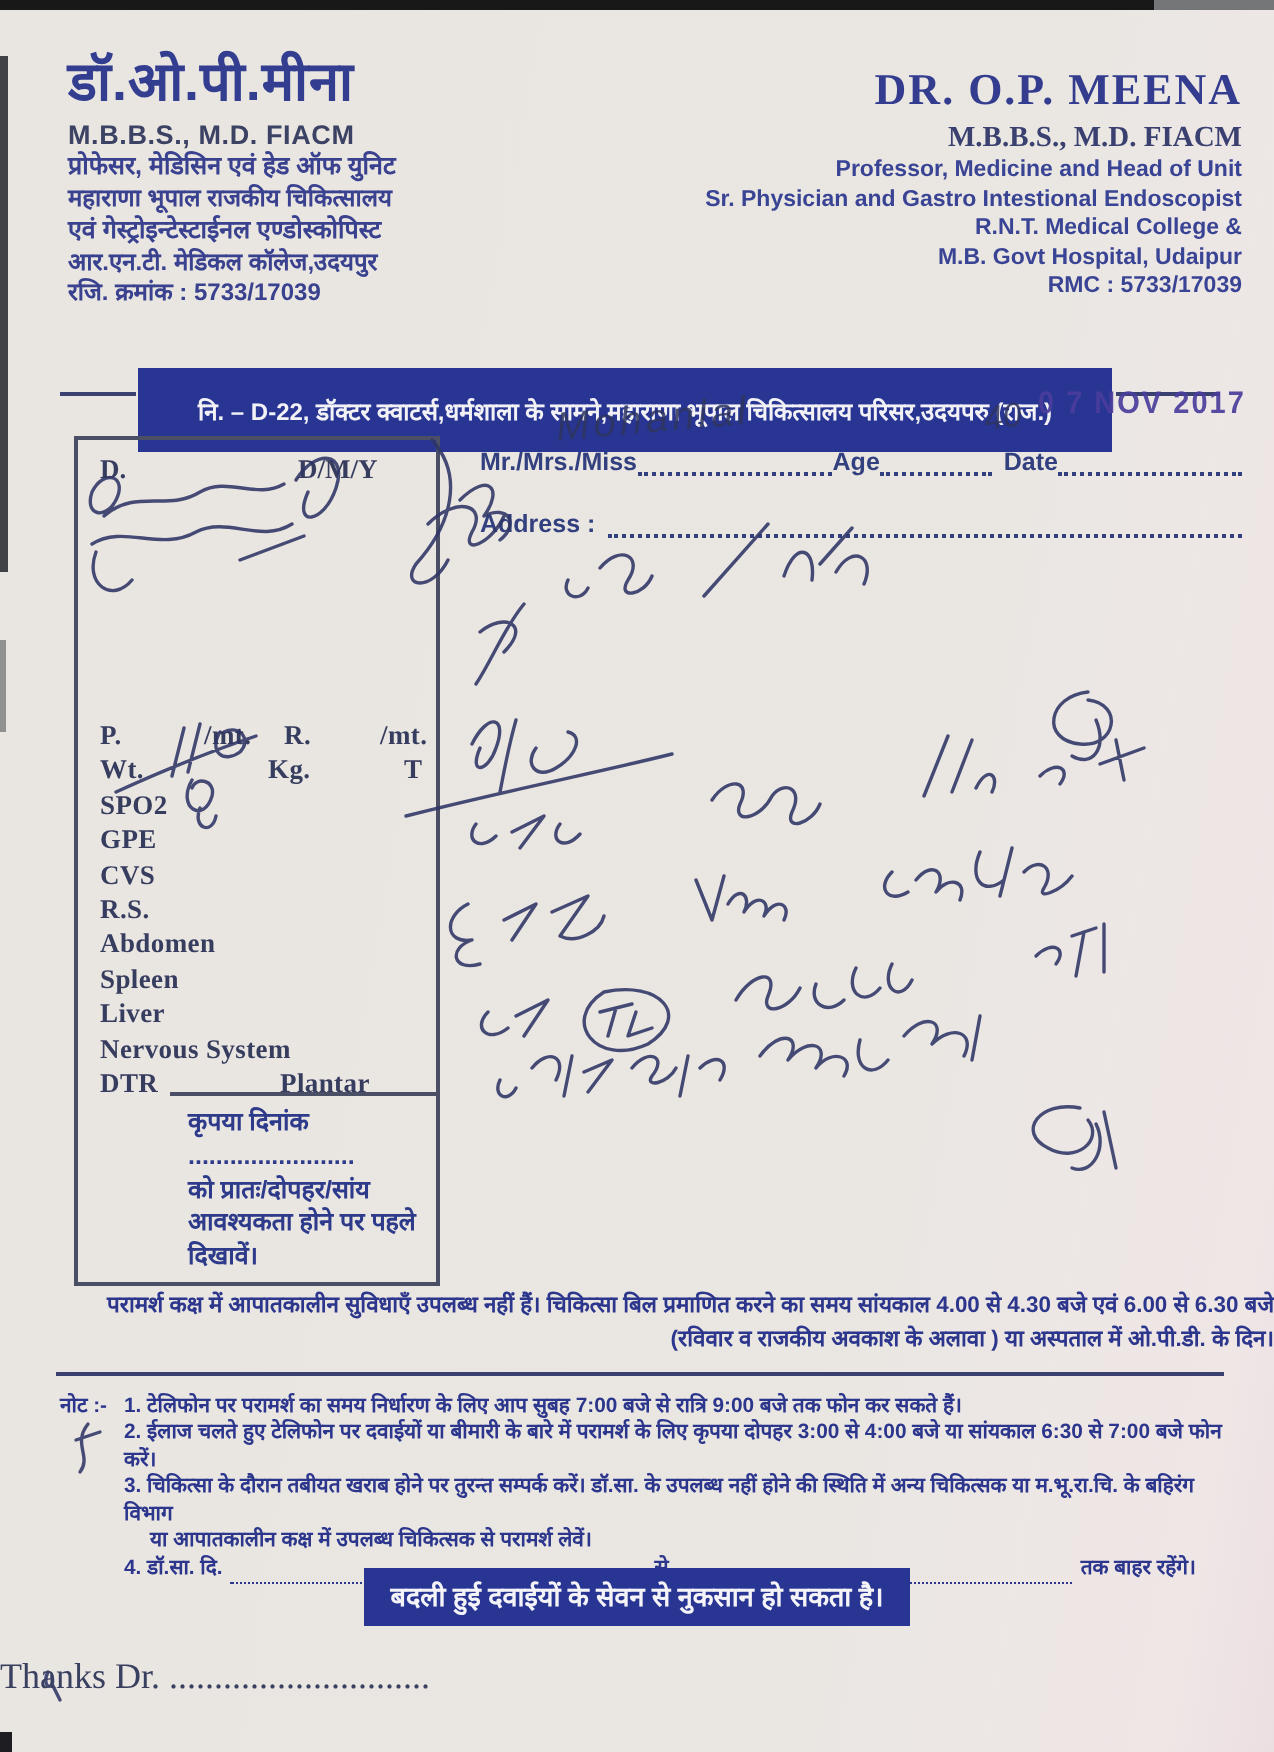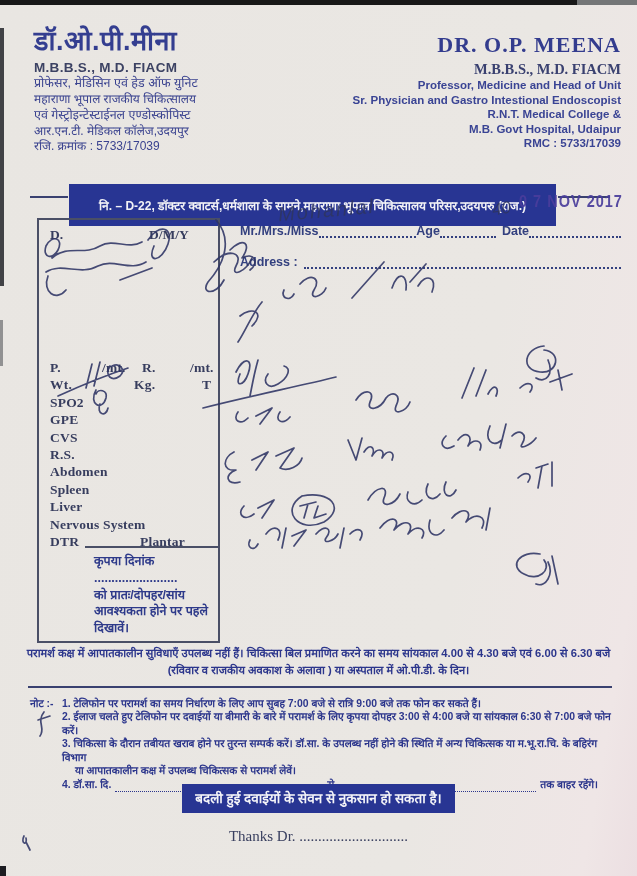--- a/index.html
+++ b/index.html
@@ -12,21 +12,21 @@
   
   .edge-top{position:absolute;top:0;left:0;width:100%;height:5px;background:#181818;}
   .edge-top::after{content:"";position:absolute;right:0;top:0;width:60px;height:5px;background:#cfd3d6;opacity:.5;}
   .edge-left-a{position:absolute;top:28px;left:0;width:4px;height:258px;background:#23242a;opacity:.85;}
   .edge-left-b{position:absolute;top:320px;left:0;width:3px;height:46px;background:#3a3b41;opacity:.5;}
   .edge-bl{position:absolute;bottom:0;left:0;width:6px;height:10px;background:#1d1d22;}
   
   .hdr-left{position:absolute;top:26px;left:34px;width:280px;color:#343e90;}
   .hdr-left .big{font-size:27px;font-weight:bold;letter-spacing:.5px;line-height:30px;}
   .hdr-left .deg{font-size:13.5px;font-weight:bold;color:#3c4263;margin-top:4px;letter-spacing:.3px;}
-  .hdr-left .l{font-size:12.5px;font-weight:normal;line-height:16.5px;color:#3a428f;}
+  .hdr-left .l{font-size:12.5px;font-weight:bold;line-height:16.5px;color:#3a428f;}
   .hdr-left .l.sm{font-size:12px;line-height:15.5px;}
   .hdr-right{position:absolute;top:32px;right:16px;width:300px;text-align:right;color:#333c8e;}
   .hdr-right .big{font-family:"Liberation Serif",serif;font-size:22px;font-weight:bold;letter-spacing:1px;}
   .hdr-right .deg{font-family:"Liberation Serif",serif;font-size:14.5px;font-weight:bold;margin-top:3px;color:#3a4170;}
   .hdr-right .l{font-size:11.5px;font-weight:bold;line-height:14.5px;color:#3a4494;}
   
   .banner1{position:absolute;top:184px;left:69px;width:487px;height:42px;background:#283593;color:#f2f2f6;
     display:flex;align-items:center;justify-content:center;font-size:12px;font-weight:bold;}
   .bline{position:absolute;top:196px;height:2px;background:#3a4170;}
   .bline.left{left:30px;width:38px;}
@@ -49,33 +49,33 @@
     font-size:12.5px;font-weight:bold;color:#2e3a8a;line-height:16.8px;font-family:"Liberation Sans",sans-serif;margin-left:46px;}
   
   .ink-svg{position:absolute;top:0;left:0;pointer-events:none;}
   .hw-name{position:absolute;top:199px;left:278px;font-style:italic;font-size:20px;color:#2e3560;
     transform:rotate(-5deg);letter-spacing:2px;opacity:.85;}
   .hw-age{position:absolute;top:199px;left:492px;font-style:italic;font-size:17px;color:#2e3560;
     transform:rotate(-9deg);opacity:.85;}
   .stamp{position:absolute;top:194px;left:519px;font-size:14.5px;font-weight:bold;color:#4a3d9c;
     letter-spacing:1px;white-space:nowrap;transform:scaleY(1.08);opacity:.92;}
   
-  .notice{position:absolute;top:645px;left:0;width:100%;text-align:center;color:#2c368c;
+  .notice{position:absolute;top:645px;left:0;width:100%;text-align:right;color:#2c368c;
     font-size:11.2px;font-weight:bold;line-height:16.5px;}
   .rule{position:absolute;top:686px;left:28px;width:584px;height:2px;background:#3a4170;}
   .notes{position:absolute;top:697px;left:30px;right:14px;color:#2c368c;font-size:10.4px;font-weight:bold;line-height:13.4px;}
   .notes .hd{position:absolute;left:0;top:0;}
   .notes .items{margin-left:32px;}
   .notes .items .cont{padding-left:13px;}
   .note4{display:flex;align-items:flex-end;margin-left:32px;margin-top:1px;}
   .note4 .lead{border-bottom:1.6px dotted #2c368c;height:10px;margin:0 4px;}
   .banner2{position:absolute;top:784px;left:0;width:100%;display:flex;justify-content:center;}
   .banner2 .inner{background:#283593;color:#f4f4f8;font-size:13.5px;font-weight:bold;padding:5px 13px 6px;}
-  .thanks{position:absolute;top:828px;left:0;width:100%;text-align:center;
-    font-family:"Liberation Serif",serif;font-size:15px;color:#3a4060;}
+  .thanks{position:absolute;top:828px;left:0;width:100%;text-align:left;
+    font-family:"Liberation Serif",serif;font-size:18px;color:#3a4060;}
 </style>
 </head>
 <body>
 
 <div class="page">
   <div class="edge-top"></div>
   <div class="edge-left-a"></div>
   <div class="edge-left-b"></div>
   <div class="edge-bl"></div>
 

